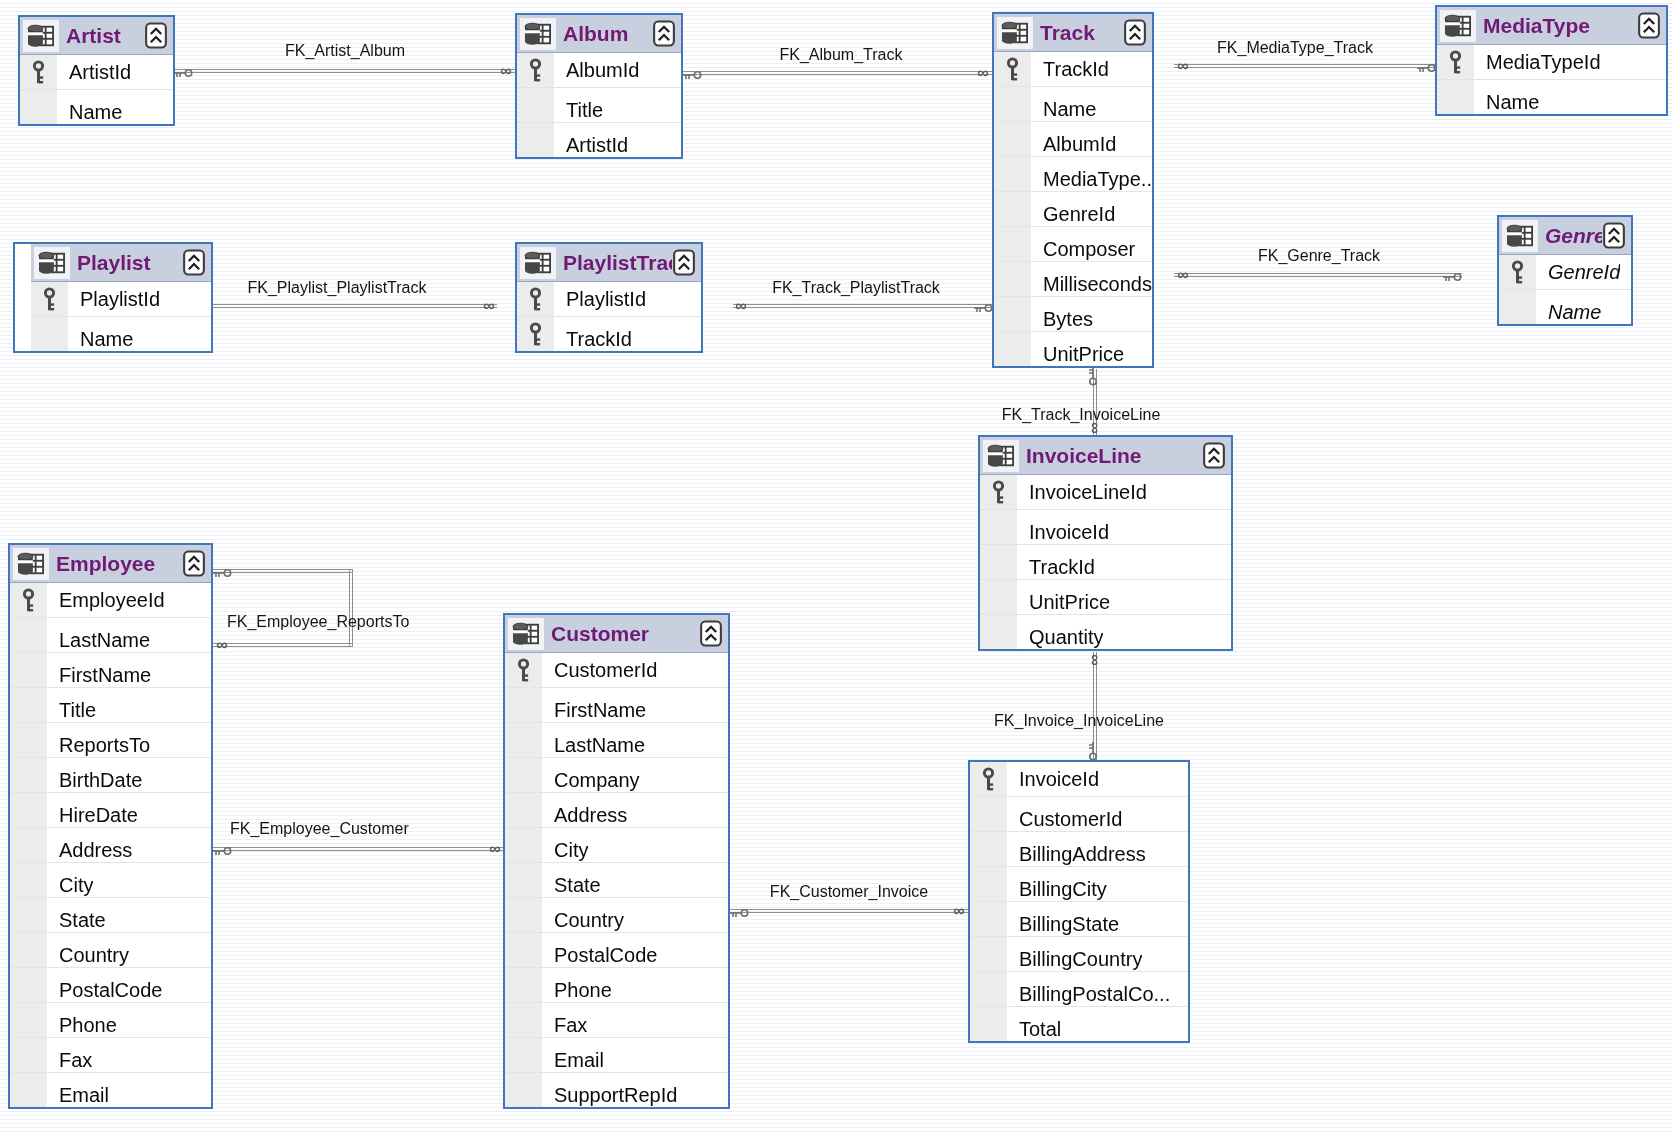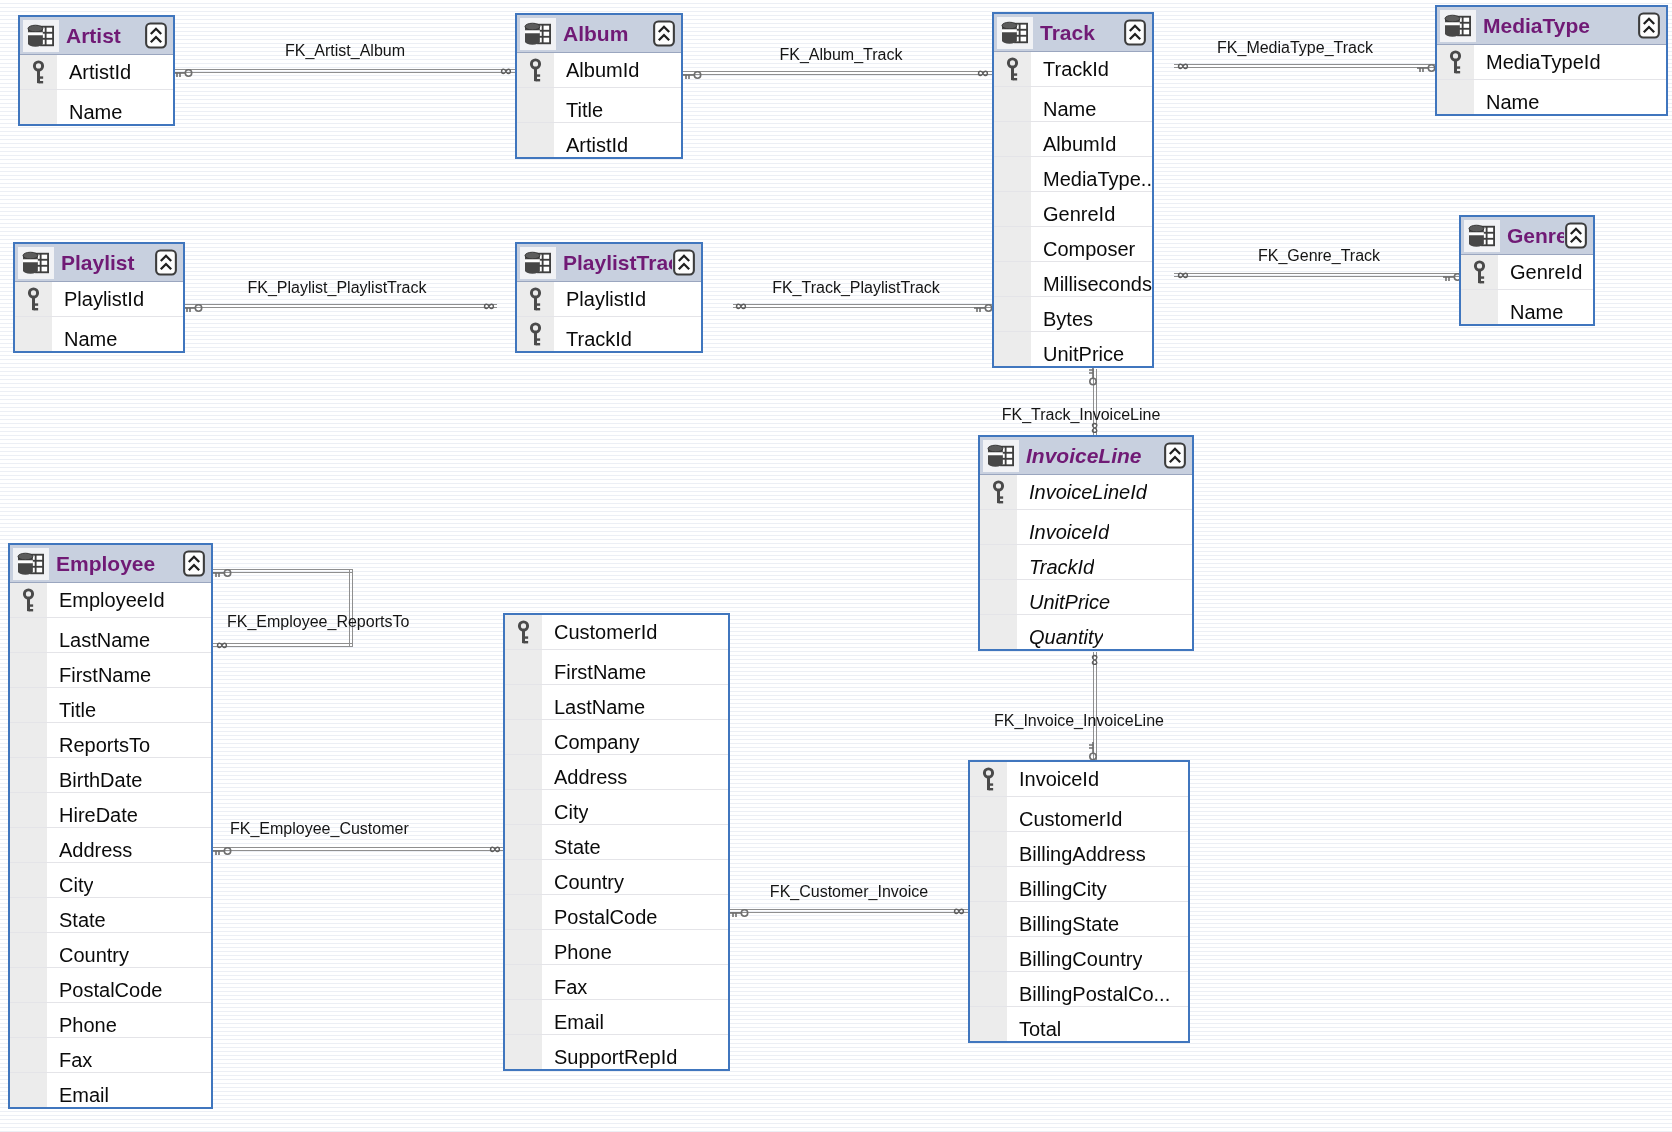--- a/index.html
+++ b/index.html
@@ -238,21 +238,21 @@
             </svg>
           </div>
           <div class="t-field">MediaTypeId</div>
         </div>
         <div class="t-row">
           <div class="t-gutter"></div>
           <div class="t-field">Name</div>
         </div>
       </div>
     </div>
-    <div class="table" style="left: 1459px; top: 215px; width: 136px;">
+    <div class="table" style="left: 1497px; top: 215px; width: 136px; font-style: italic;">
       <div class="t-header">
         <div class="t-icon">
           <svg viewBox="0 0 32 28" width="30" height="26">
             <rect x="16" y="4" width="13" height="20" fill="#ffffff" stroke="#3f3f3f" stroke-width="2"></rect>
             <line x1="16" y1="10.5" x2="29" y2="10.5" stroke="#3f3f3f" stroke-width="2"></line>
             <line x1="16" y1="17" x2="29" y2="17" stroke="#3f3f3f" stroke-width="2"></line>
             <line x1="21" y1="4" x2="21" y2="24" stroke="#3f3f3f" stroke-width="2"></line>
             <path d="M2 6 v16 a8 3.6 0 0 0 16 0 v-16 z" fill="#474747"></path>
             <ellipse cx="10" cy="6" rx="8" ry="3.6" fill="#5c5c5c" stroke="#333" stroke-width="1"></ellipse>
             <rect x="2" y="10" width="16" height="3.2" fill="#ffffff"></rect>
@@ -276,21 +276,21 @@
             </svg>
           </div>
           <div class="t-field">GenreId</div>
         </div>
         <div class="t-row">
           <div class="t-gutter"></div>
           <div class="t-field">Name</div>
         </div>
       </div>
     </div>
-    <div class="table" style="left: 13px; top: 242px; width: 172px;">
+    <div class="table" style="left: 13px; top: 242px; width: 200px; padding-left: 16px;">
       <div class="t-header">
         <div class="t-icon">
           <svg viewBox="0 0 32 28" width="30" height="26">
             <rect x="16" y="4" width="13" height="20" fill="#ffffff" stroke="#3f3f3f" stroke-width="2"></rect>
             <line x1="16" y1="10.5" x2="29" y2="10.5" stroke="#3f3f3f" stroke-width="2"></line>
             <line x1="16" y1="17" x2="29" y2="17" stroke="#3f3f3f" stroke-width="2"></line>
             <line x1="21" y1="4" x2="21" y2="24" stroke="#3f3f3f" stroke-width="2"></line>
             <path d="M2 6 v16 a8 3.6 0 0 0 16 0 v-16 z" fill="#474747"></path>
             <ellipse cx="10" cy="6" rx="8" ry="3.6" fill="#5c5c5c" stroke="#333" stroke-width="1"></ellipse>
             <rect x="2" y="10" width="16" height="3.2" fill="#ffffff"></rect>
@@ -359,21 +359,21 @@
               <circle cx="8" cy="7.5" r="4.4" fill="none" stroke="#4a4a4a" stroke-width="3.2"></circle>
               <line x1="8" y1="12" x2="8" y2="26" stroke="#4a4a4a" stroke-width="3.2"></line>
               <line x1="8" y1="20" x2="13" y2="20" stroke="#4a4a4a" stroke-width="2.6"></line>
               <line x1="8" y1="25" x2="13" y2="25" stroke="#4a4a4a" stroke-width="2.6"></line>
             </svg>
           </div>
           <div class="t-field">TrackId</div>
         </div>
       </div>
     </div>
-    <div class="table" style="left: 978px; top: 435px; width: 216px; font-style: italic;">
+    <div class="table" style="left: 978px; top: 435px; width: 255px;">
       <div class="t-header">
         <div class="t-icon">
           <svg viewBox="0 0 32 28" width="30" height="26">
             <rect x="16" y="4" width="13" height="20" fill="#ffffff" stroke="#3f3f3f" stroke-width="2"></rect>
             <line x1="16" y1="10.5" x2="29" y2="10.5" stroke="#3f3f3f" stroke-width="2"></line>
             <line x1="16" y1="17" x2="29" y2="17" stroke="#3f3f3f" stroke-width="2"></line>
             <line x1="21" y1="4" x2="21" y2="24" stroke="#3f3f3f" stroke-width="2"></line>
             <path d="M2 6 v16 a8 3.6 0 0 0 16 0 v-16 z" fill="#474747"></path>
             <ellipse cx="10" cy="6" rx="8" ry="3.6" fill="#5c5c5c" stroke="#333" stroke-width="1"></ellipse>
             <rect x="2" y="10" width="16" height="3.2" fill="#ffffff"></rect>
@@ -500,20 +500,39 @@
           <div class="t-gutter"></div>
           <div class="t-field">Fax</div>
         </div>
         <div class="t-row">
           <div class="t-gutter"></div>
           <div class="t-field">Email</div>
         </div>
       </div>
     </div>
     <div class="table" style="left: 503px; top: 613px; width: 227px;">
+      <div class="t-header">
+        <div class="t-icon">
+          <svg viewBox="0 0 32 28" width="30" height="26">
+            <rect x="16" y="4" width="13" height="20" fill="#ffffff" stroke="#3f3f3f" stroke-width="2"></rect>
+            <line x1="16" y1="10.5" x2="29" y2="10.5" stroke="#3f3f3f" stroke-width="2"></line>
+            <line x1="16" y1="17" x2="29" y2="17" stroke="#3f3f3f" stroke-width="2"></line>
+            <line x1="21" y1="4" x2="21" y2="24" stroke="#3f3f3f" stroke-width="2"></line>
+            <path d="M2 6 v16 a8 3.6 0 0 0 16 0 v-16 z" fill="#474747"></path>
+            <ellipse cx="10" cy="6" rx="8" ry="3.6" fill="#5c5c5c" stroke="#333" stroke-width="1"></ellipse>
+            <rect x="2" y="10" width="16" height="3.2" fill="#ffffff"></rect>
+          </svg>
+        </div>
+        <div class="t-title">Customer</div>
+        <div class="t-collapse"><svg viewBox="0 0 22 26" width="24" height="27">
+            <rect x="1.5" y="1.5" width="19" height="23" rx="4" fill="#fdfdfd" stroke="#3c3c3c" stroke-width="2"></rect>
+            <polyline points="6,11.5 11,6.5 16,11.5" fill="none" stroke="#1e1e1e" stroke-width="2.2"></polyline>
+            <polyline points="6,19.5 11,14.5 16,19.5" fill="none" stroke="#1e1e1e" stroke-width="2.2"></polyline>
+          </svg></div>
+      </div>
       <div class="t-body">
         <div class="t-row">
           <div class="t-gutter">
             <svg viewBox="0 0 16 28" width="15" height="26">
               <circle cx="8" cy="7.5" r="4.4" fill="none" stroke="#4a4a4a" stroke-width="3.2"></circle>
               <line x1="8" y1="12" x2="8" y2="26" stroke="#4a4a4a" stroke-width="3.2"></line>
               <line x1="8" y1="20" x2="13" y2="20" stroke="#4a4a4a" stroke-width="2.6"></line>
               <line x1="8" y1="25" x2="13" y2="25" stroke="#4a4a4a" stroke-width="2.6"></line>
             </svg>
           </div>

